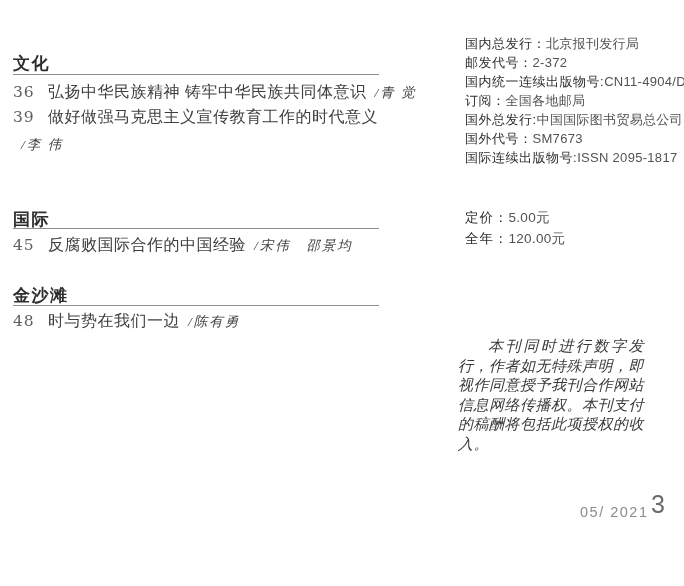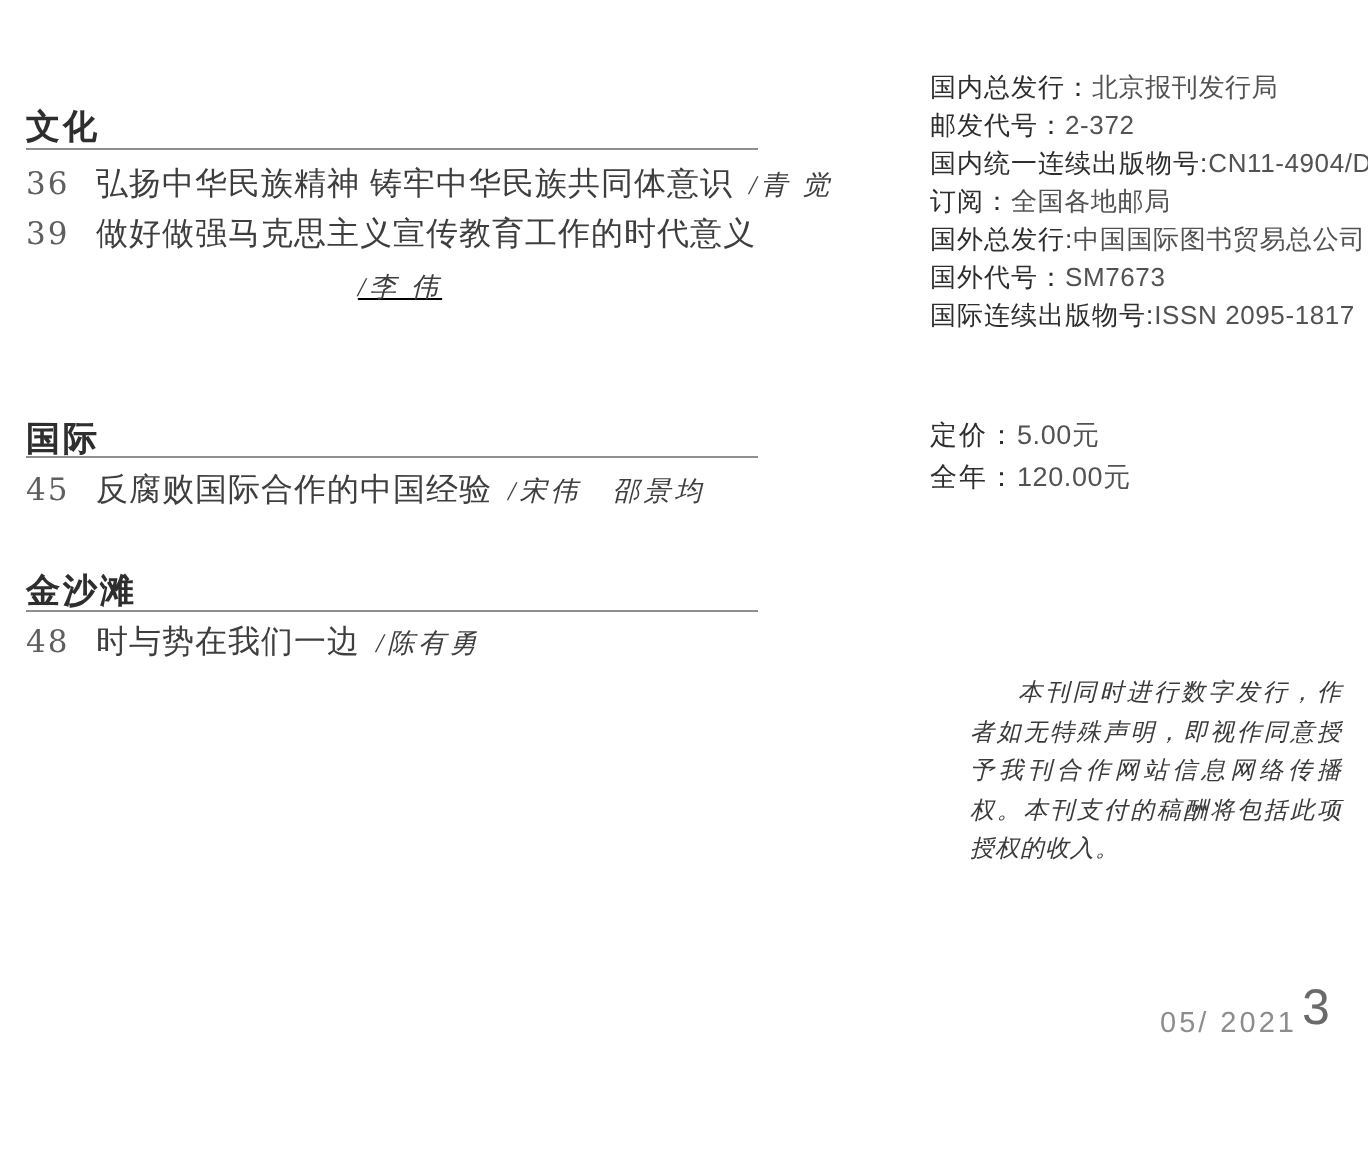--- a/index.html
+++ b/index.html
@@ -10,37 +10,37 @@
 
   
   .toc-col { position:absolute; left:13px; top:0; width:366px; height:400px; }
   .toc-line { position:absolute; left:0; width:100%; display:flex; align-items:baseline;
               font-size:16px; color:#3e3e3e; letter-spacing:0.5px; white-space:nowrap; }
   .num { flex:none; width:35px; font-family:"DejaVu Serif", serif;
          font-size:15.5px; color:#5f5f5f; letter-spacing:1px; }
   .title {}
   .author { font-family:"Liberation Serif", serif; font-style:italic;
             font-size:13.5px; letter-spacing:2px; margin-left:8px; color:#3e3e3e; }
-  .author-line { position:absolute; left:0; width:100%; text-align:center;text-decoration:underline; }
+  .author-line { position:absolute; left:0; width:100%; text-align:left; }
   .sec-head { position:absolute; left:0; font-size:17px; font-weight:bold;
               color:#2e2e2e; letter-spacing:1.5px; }
   .rule { position:absolute; left:0; width:100%; height:0; border-top:1px solid #8f8f8f; }
 
   
   .info-col { position:absolute; left:465px; top:0; width:219px; height:260px; }
   .info-row { position:absolute; left:0; white-space:nowrap; font-size:13px; }
   .lbl { font-weight:normal; color:#2e2e2e; letter-spacing:0.5px; }
   .val { color:#525252; letter-spacing:0.3px;margin-top:20px; }
   .price .lbl { letter-spacing:1px; }
   .price { font-size:13.5px; }
 
   
-  .notice { position:absolute; left:485px; top:337px; width:186px;
+  .notice { position:absolute; left:458px; top:337px; width:186px;
             font-family:"Liberation Serif", serif; font-style:italic;
-            font-size:12px; line-height:19.5px; color:#3a3a3a;
+            font-size:15px; line-height:19.5px; color:#3a3a3a;
             text-align:justify; text-indent:2em; letter-spacing:0.5px; }
 
   
   .issue { position:absolute; left:580px; top:504px; font-size:14.5px;
            color:#8c8c8c; letter-spacing:1.5px; }
   .pageno { position:absolute; left:651px; top:490px; font-size:25px;
             color:#6a6a6a; }
 </style>
 </head>
 <body>

